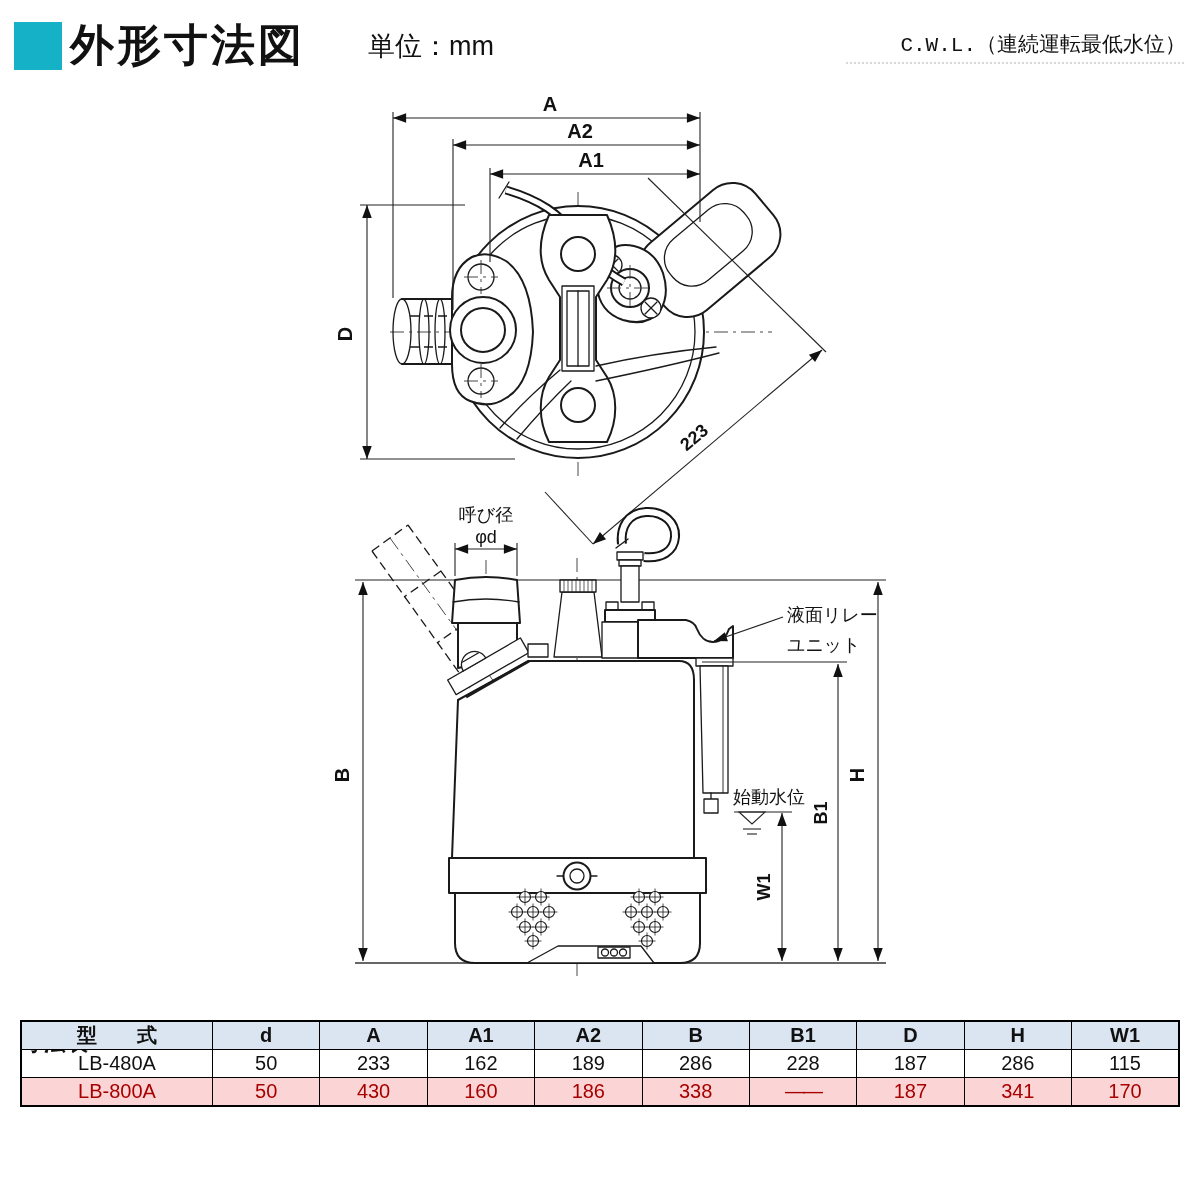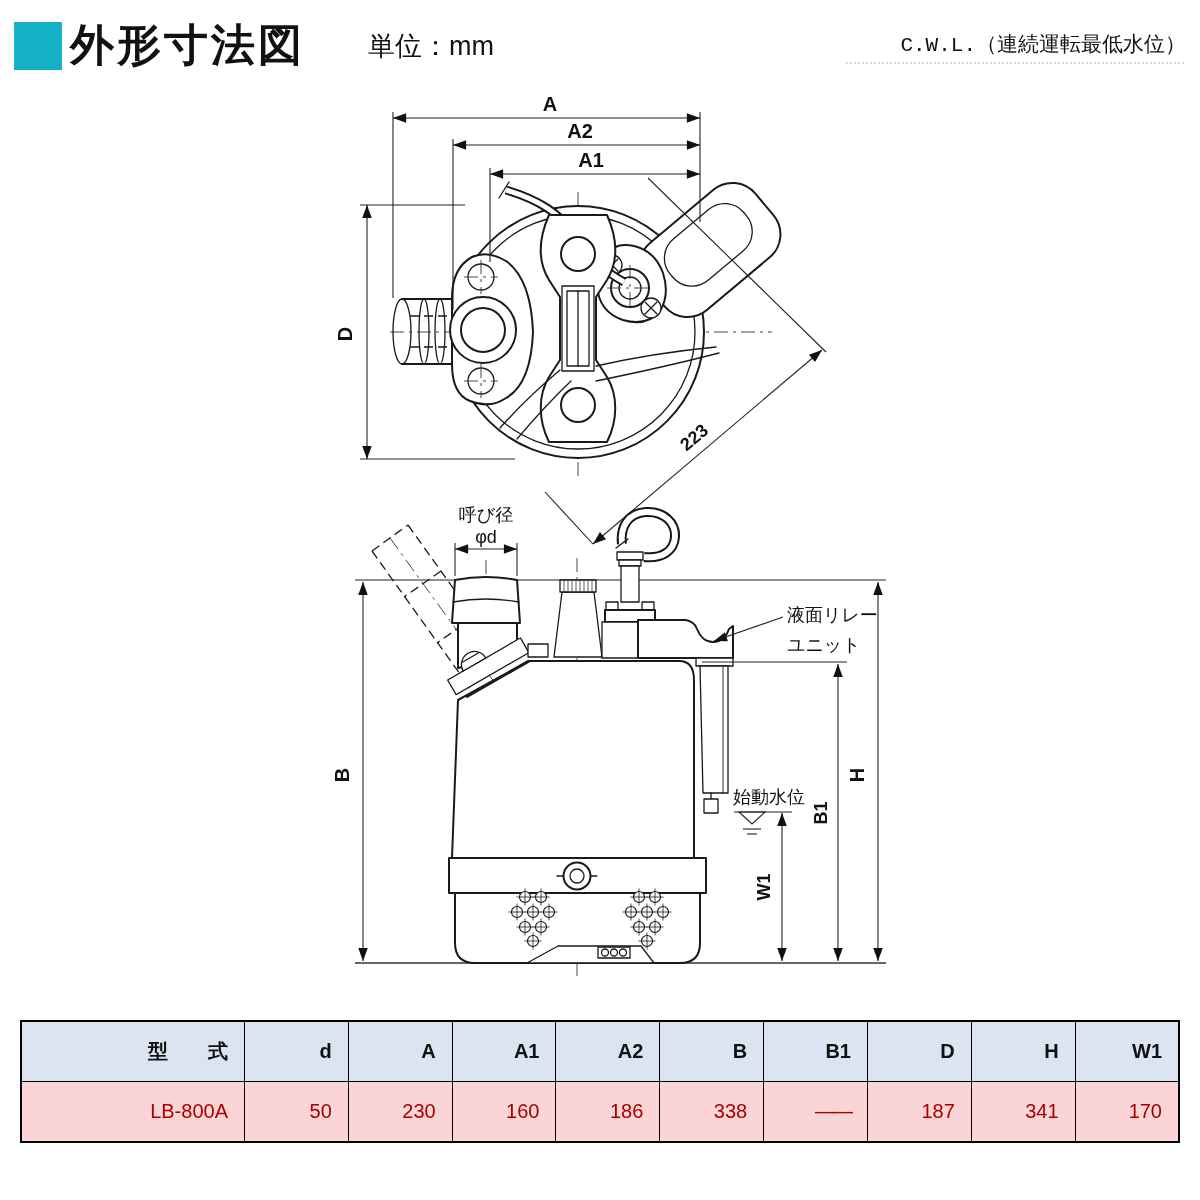--- a/index.html
+++ b/index.html
@@ -20,21 +20,21 @@
   .dsh{stroke:#1a1a1a;stroke-width:1.3;fill:none;stroke-dasharray:9 5;}
   .cl{stroke:#333;stroke-width:0.9;fill:none;stroke-dasharray:14 5 3 5;}
   .thick{stroke:#1a1a1a;stroke-width:3;fill:none;}
   .dtxt{font:bold 20px "Liberation Sans",sans-serif;fill:#111;}
   .dtxt2{font:bold 18px "Liberation Sans",sans-serif;fill:#111;}
   .jtxt{font:18px "Liberation Sans",sans-serif;fill:#111;}
   
   .table-caption{position:absolute;left:22px;top:1028px;font-size:22px;font-weight:bold;}
   table.dims{position:absolute;left:20px;top:1020px;width:1160px;border-collapse:collapse;
              table-layout:fixed;border:2px solid #000;font-size:20px;}
-  table.dims th,table.dims td{border:1px solid #000;height:27px;padding:16px;text-align:right;
+  table.dims th,table.dims td{border:1px solid #000;height:27px;padding:0;text-align:center;
              vertical-align:middle;font-weight:normal;white-space:nowrap;overflow:hidden;}
   table.dims thead th{background:var(--thead-bg,#dbe5f1);font-weight:bold;}
   table.dims th:first-child,table.dims td:first-child{width:190px;}
   table.dims tr.hl td{background:var(--hl-bg,#fbd5d5);color:var(--hl-text,#a80000);}
   td.dash-cell{letter-spacing:-2px;}
 </style>
 </head>
 <body>
 
 <div class="page">
@@ -297,24 +297,36 @@
           <th>A1</th>
           <th>A2</th>
           <th>B</th>
           <th>B1</th>
           <th>D</th>
           <th>H</th>
           <th>W1</th>
         </tr>
       </thead>
     <tbody>
+        <tr>
+          <td>LB-480A</td>
+          <td>50</td>
+          <td>233</td>
+          <td>162</td>
+          <td>189</td>
+          <td>286</td>
+          <td>228</td>
+          <td>187</td>
+          <td>286</td>
+          <td>115</td>
+        </tr>
         <tr class="hl">
           <td>LB-800A</td>
           <td>50</td>
-          <td>230</td>
+          <td>430</td>
           <td>160</td>
           <td>186</td>
           <td>338</td>
           <td class="dash-cell">——</td>
           <td>187</td>
           <td>341</td>
           <td>170</td>
         </tr>
       </tbody>
   </table>

